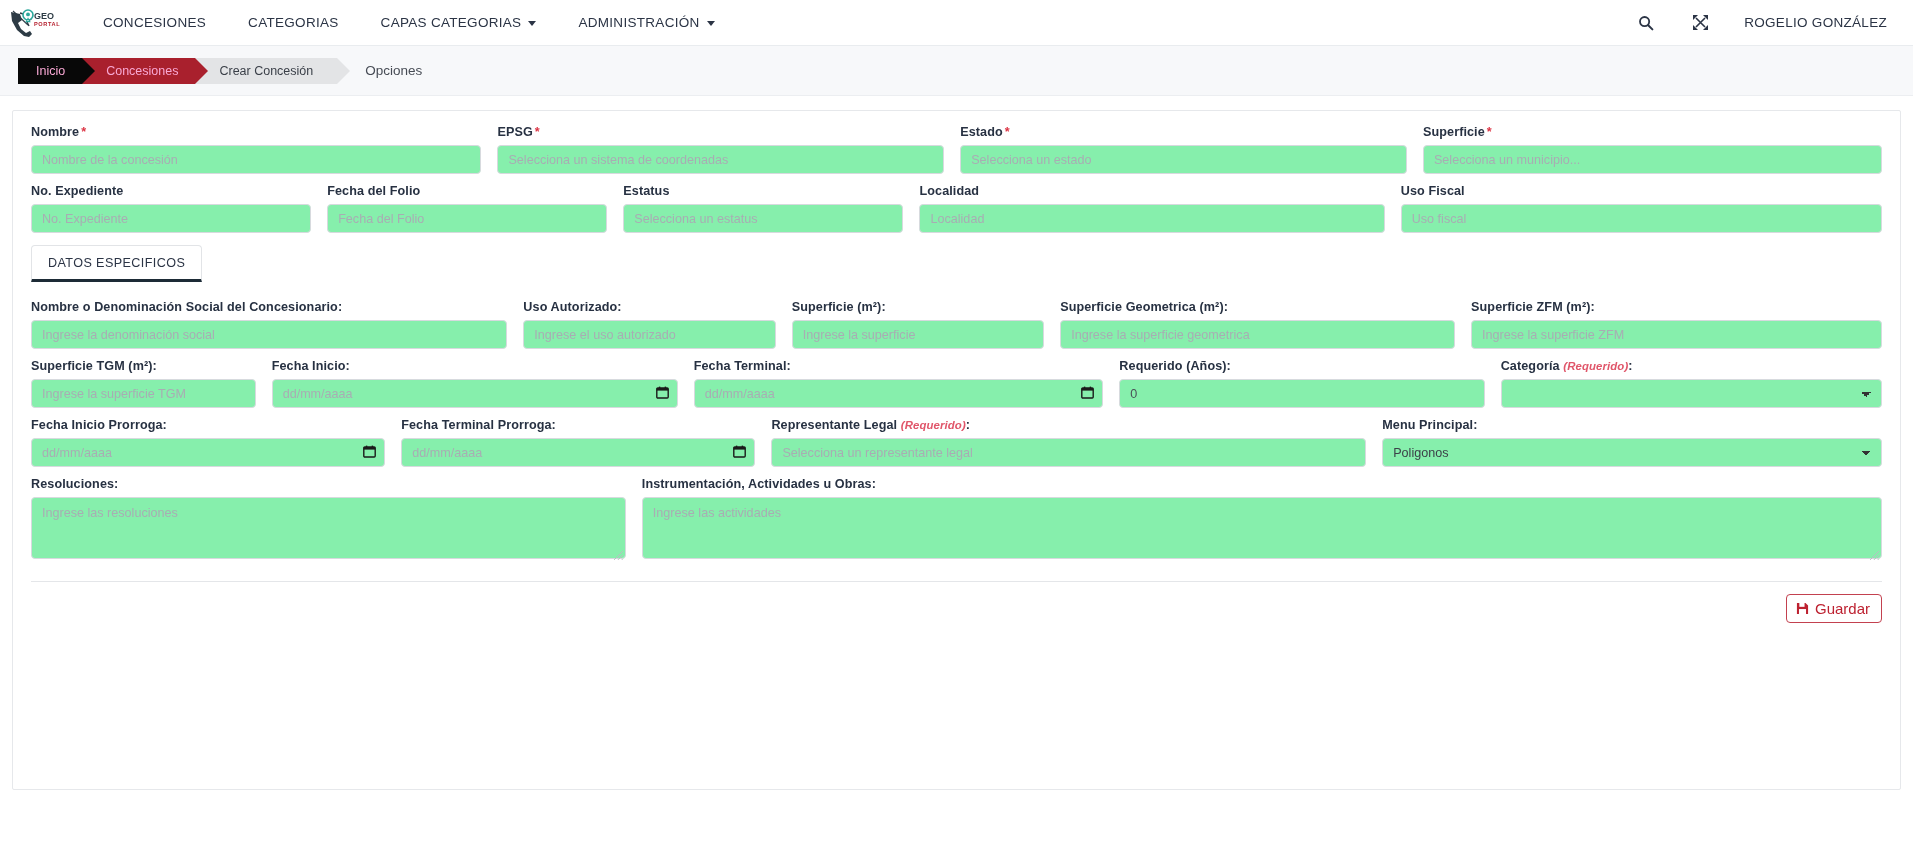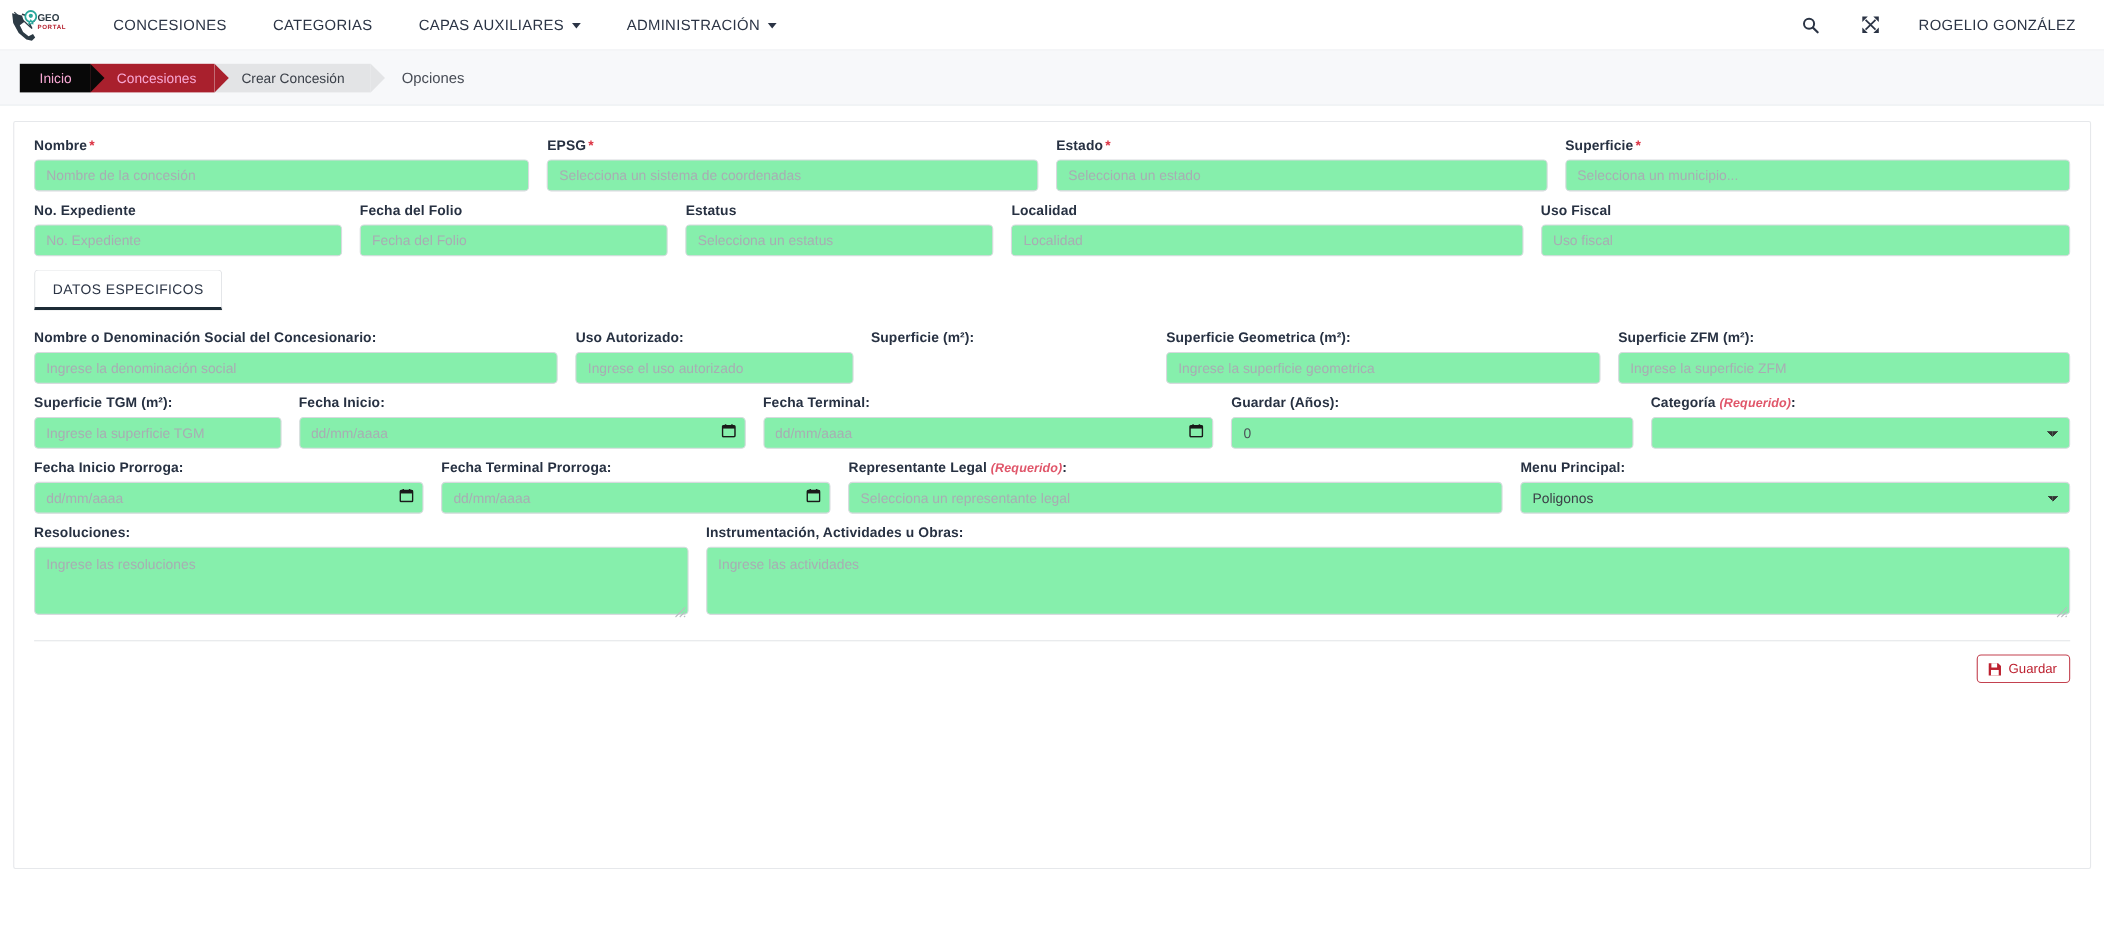--- a/index.html
+++ b/index.html
@@ -175,21 +175,21 @@
   .footer-line {
     border-top: 1px solid #e4e6e9;
     margin: 18px 0 0 0;
   }
   .btn-row { display:flex; justify-content:flex-end; padding-top: 12px; }
   .btn-save {
     display:inline-flex; align-items:center; gap:6px;
     background:#fff;
     border:1px solid #c3414f;
     color:#bd2130;
-    font-size:12px;
+    font-size:15px;
     border-radius:4px;
     padding: 5px 11px 5px 9px;
     cursor:pointer;
     font-family:"Liberation Sans", sans-serif;
   }
 </style>
 </head>
 <body>
 
 <div class="page">
@@ -210,21 +210,21 @@
     </div>
 
     <div class="nav-links">
       <div class="nav-link">
         <span>CONCESIONES</span>
       </div>
       <div class="nav-link">
         <span>CATEGORIAS</span>
       </div>
       <div class="nav-link">
-        <span>CAPAS AUXILIARES</span>
+        <span>CAPAS CATEGORIAS</span>
         <span class="caret"></span>
       </div>
       <div class="nav-link">
         <span>ADMINISTRACIÓN</span>
         <span class="caret"></span>
       </div>
     </div>
 
     <div class="nav-right">
       <div class="icon-btn">
@@ -330,20 +330,21 @@
       <div class="col" style="width:26.6%">
         <label class="fl">Nombre o Denominación Social del Concesionario:</label>
         <input class="ctl" type="text" placeholder="Ingrese la denominación social" style="">
       </div>
       <div class="col" style="width:14.5%">
         <label class="fl">Uso Autorizado:</label>
         <input class="ctl" type="text" placeholder="Ingrese el uso autorizado" style="">
       </div>
       <div class="col" style="width:14.5%">
         <label class="fl">Superficie (m²):</label>
+        <input class="ctl" type="text" placeholder="Ingrese la superficie" style="">
       </div>
       <div class="col" style="width:22.2%">
         <label class="fl">Superficie Geometrica (m²):</label>
         <input class="ctl" type="text" placeholder="Ingrese la superficie geometrica" style="">
       </div>
       <div class="col" style="width:22.2%; padding-right:0">
         <label class="fl">Superficie ZFM (m²):</label>
         <input class="ctl" type="text" placeholder="Ingrese la superficie ZFM" style="">
       </div>
     </div>
@@ -375,21 +376,21 @@
             <svg width="13" height="13" viewBox="0 0 13 13">
               <rect x="0.8" y="2" width="11.4" height="10" rx="1" fill="none" stroke="#1a1a1a" stroke-width="1.4"></rect>
               <rect x="0.8" y="2" width="11.4" height="2.6" fill="#1a1a1a"></rect>
               <line x1="3.6" y1="0.6" x2="3.6" y2="3" stroke="#1a1a1a" stroke-width="1.4"></line>
               <line x1="9.4" y1="0.6" x2="9.4" y2="3" stroke="#1a1a1a" stroke-width="1.4"></line>
             </svg>
           </span>
         </div>
       </div>
       <div class="col" style="width:20.6%">
-        <label class="fl">Guardar (Años):</label>
+        <label class="fl">Requerido (Años):</label>
         <input class="ctl" type="text" value="0" style="">
       </div>
       <div class="col" style="width:20.6%; padding-right:0">
         <label class="fl">
           <span>Categoría</span>
           <span class="reqtxt">(Requerido)</span><span>:</span>
         </label>
         <select class="ctl">
           <option></option>
         </select>

